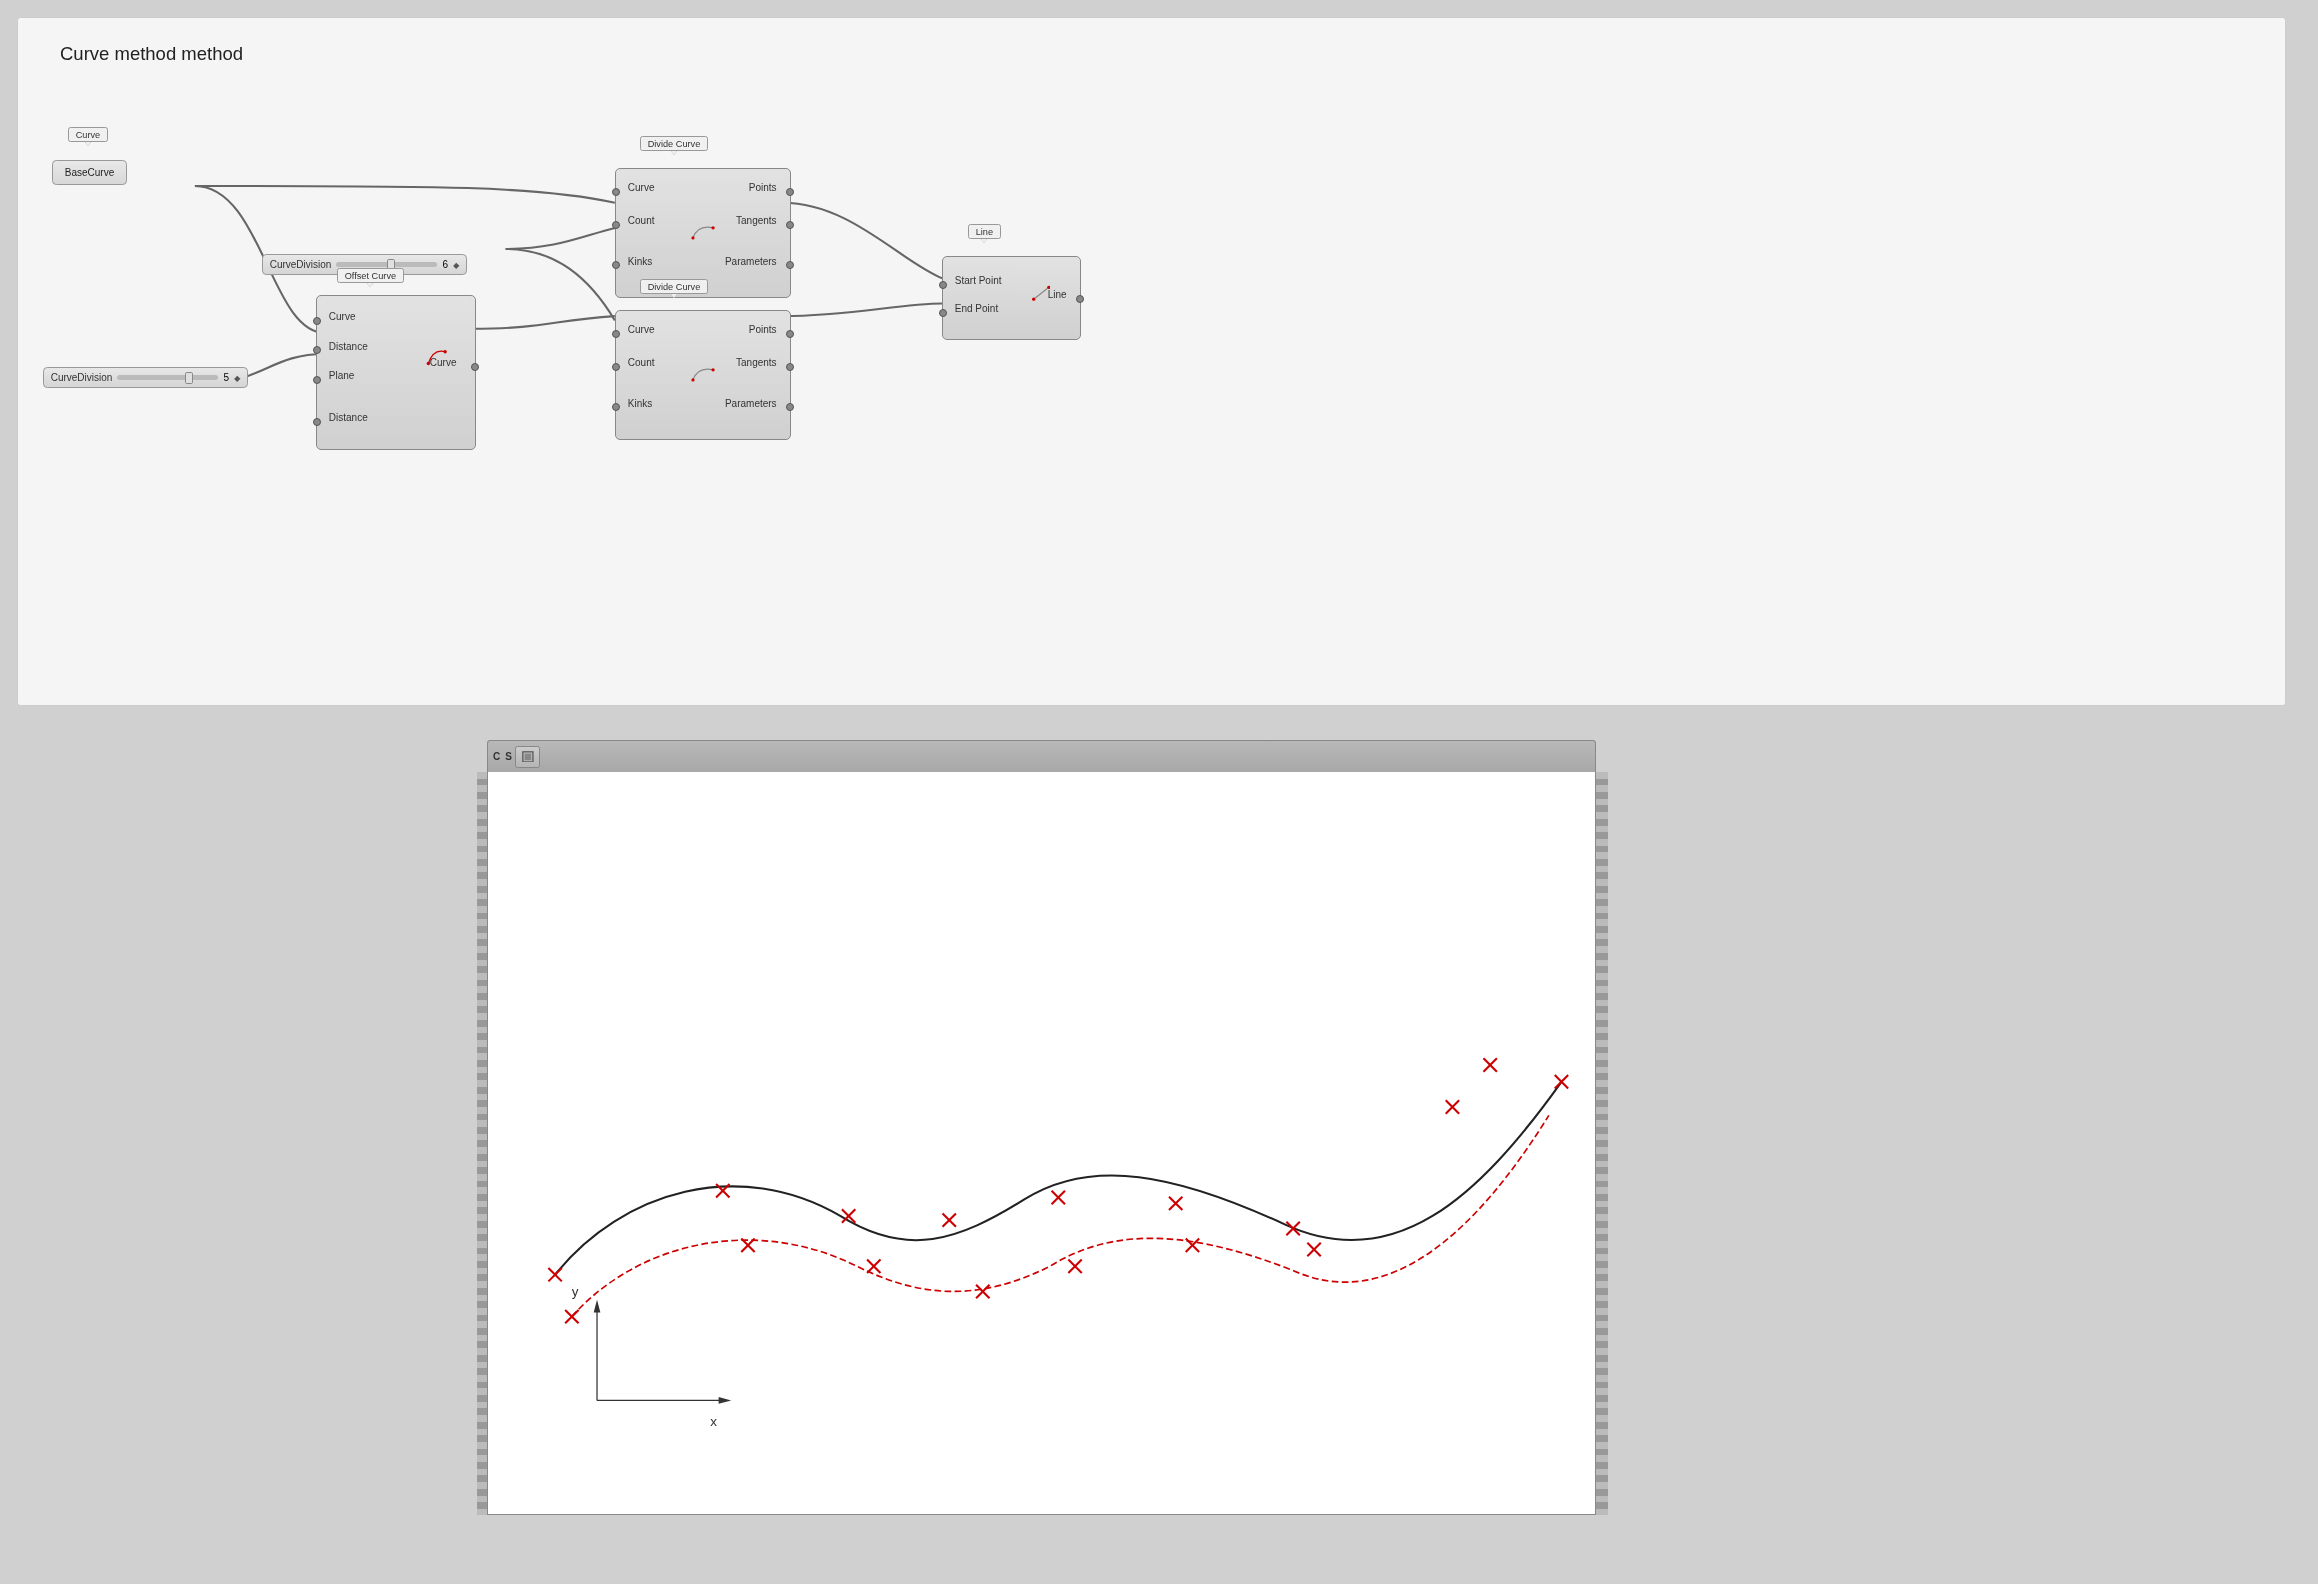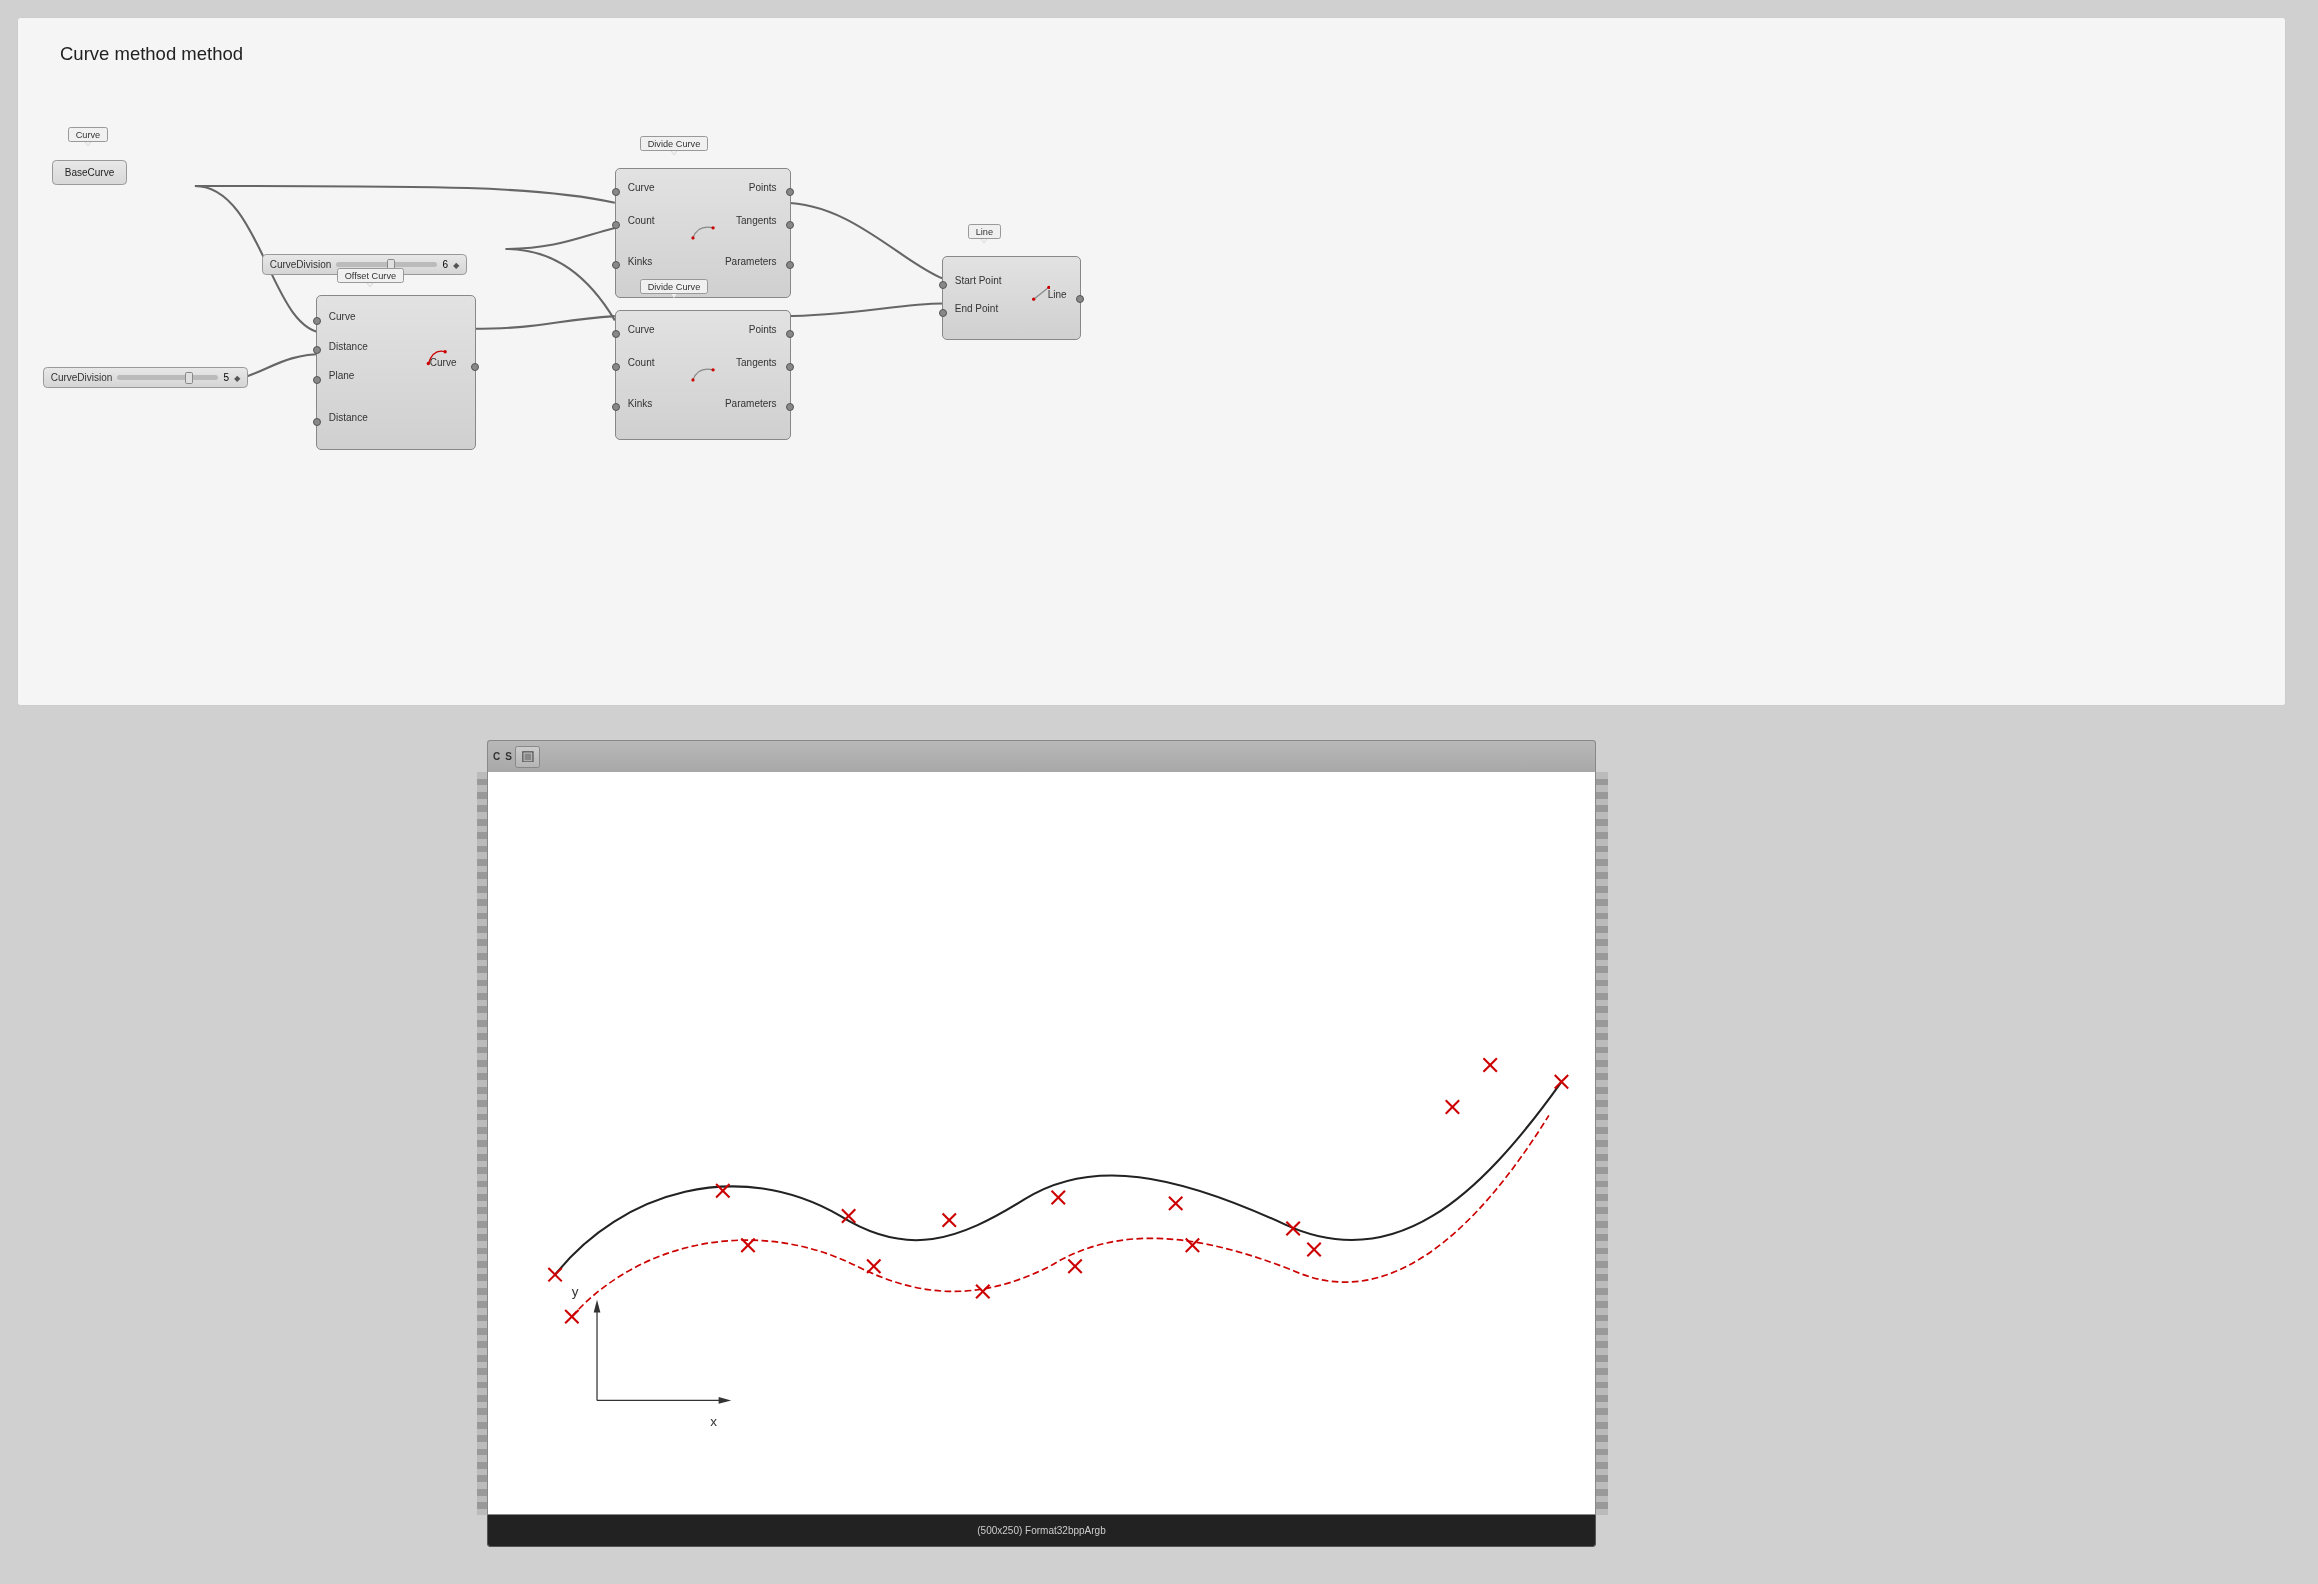--- a/index.html
+++ b/index.html
@@ -463,20 +463,17 @@
       <text x="100" y="605" font-size="16" fill="#333" font-family="Arial">y</text>
 
       <line x1="130" y1="730" x2="280" y2="730" stroke="#333" stroke-width="1.5"></line>
 
       <polygon points="290,730 275,726 275,734" fill="#333"></polygon>
 
       <text x="265" y="760" font-size="16" fill="#333" font-family="Arial">x</text>
     </svg>
   </div>
 
-  <div class="viewport-statusbar">
-    <span>(500x250) Format32bppArgb</span>
-  </div>
 
   <div style="position:absolute; right:-11.8px; top:32px; width:11.8px; height:calc(100% - 64px);
               background: repeating-linear-gradient(180deg, #bbb 0px, #bbb 6.7px, #999 6.7px, #999 13.4px);"></div>
 </div>
 
 
 </body></html>

